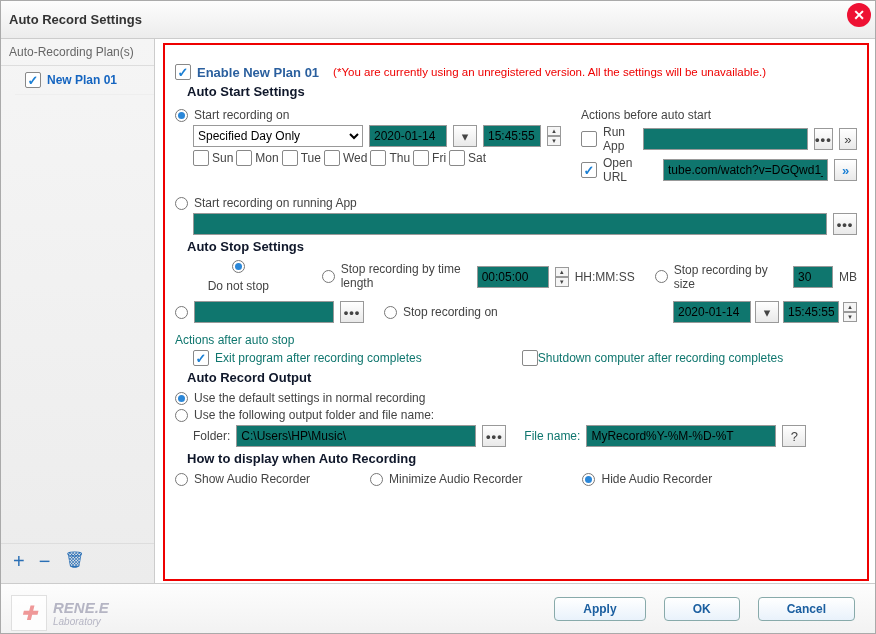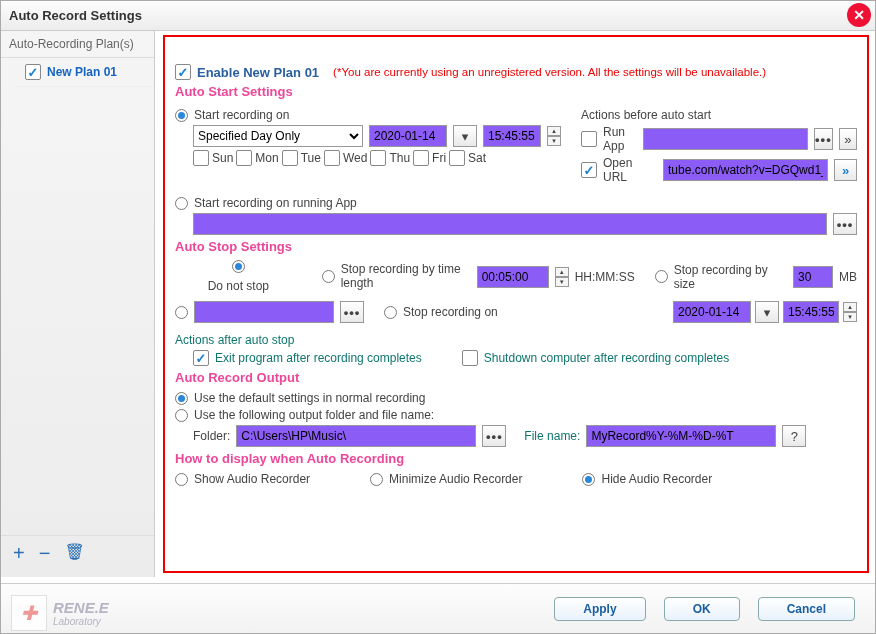--- a/index.html
+++ b/index.html
@@ -1,33 +1,33 @@
 <!DOCTYPE html>
 <html><head>
 <meta charset="utf-8">
 <style>
 * { box-sizing: border-box; font-family: Tahoma, Arial, sans-serif; }
 body { margin: 0; background: #f0f0f0; width: 876px; height: 634px; overflow: hidden; }
 .window { width: 876px; height: 634px; background: #fff; border: 1px solid #aaa; position: relative; }
-.titlebar { height: 30px; background: linear-gradient(#fdfdfd,#ececec); border-bottom: 1px solid #ccc; display: flex; align-items: center; padding: 0 8px; position: relative; }
+.titlebar { height: 38px; background: linear-gradient(#fdfdfd,#ececec); border-bottom: 1px solid #ccc; display: flex; align-items: center; padding: 0 8px; position: relative; }
 .title { font-size: 13px; font-weight: bold; color: #333; }
 .close-btn { position: absolute; right: 4px; top: 2px; width: 24px; height: 24px; background: #e13; border-radius: 50%; color: #fff; display: flex; align-items: center; justify-content: center; font-weight: bold; font-size: 14px; cursor: pointer; }
 .body { display: flex; height: 546px; }
 .sidebar { width: 154px; background: linear-gradient(#f5f5f5,#ececec); border-right: 1px solid #ccc; position: relative; }
 .side-head { padding: 6px 8px; font-size: 12px; color: #666; border-bottom: 1px solid #ddd; }
 .plan-row { display: flex; align-items: center; padding: 6px 10px; gap: 6px; font-size: 12px; font-weight: bold; color: #1565c0; border-bottom: 1px solid #eee; cursor: pointer; margin-left: 14px; }
 .side-tools { position: absolute; bottom: 6px; left: 0; right: 0; display: flex; gap: 14px; padding: 6px 12px; border-top: 1px solid #ddd; }
 .side-tools span { font-size: 20px; color: #2a6fb5; cursor: pointer; }
 .main { flex: 1; padding: 4px 6px 4px 8px; position: relative; overflow: hidden; }
-.redbox { border: 2px solid #e00; padding: 24px 10px; height: 538px; overflow: hidden; }
-.section-title { font-weight: bold; color: #ec4899; font-size: 13px; margin: 4px 0 6px 0; }
+.redbox { border: 2px solid #e00; padding: 16px 10px; height: 538px; overflow: hidden; }
+.section-title { font-weight: bold; color: #0f172a; font-size: 13px; margin: 4px 0 6px 12px; }
 .row { display: flex; align-items: center; font-size: 12px; color: #444; gap: 6px; margin: 3px 0; }
 .row.indent { padding-left: 18px; }
 label { font-size: 12px; color: #444; }
-input[type=text] { border: 1px solid #999; height: 22px; font-size: 12px; padding: 0 4px; background: #8b5cf6; }
+input[type=text] { border: 1px solid #999; height: 22px; font-size: 12px; padding: 0 4px; background: #0f766e; }
 select { border: 1px solid #999; height: 22px; font-size: 12px; background: #fff; }
 .chkbox { width: 16px; height: 16px; border: 1px solid #888; border-radius: 2px; background: #fff; display: inline-flex; align-items: center; justify-content: center; cursor: pointer; flex-shrink: 0; }
 .chkbox.on::after { content: "✓"; color: #1b7fd4; font-weight: bold; font-size: 13px; line-height: 1; }
 .radio { width: 13px; height: 13px; border: 1px solid #777; border-radius: 50%; background: #fff; display: inline-flex; align-items: center; justify-content: center; cursor: pointer; flex-shrink: 0; }
 .radio.on::after { content: ""; width: 7px; height: 7px; background: #2b87d8; border-radius: 50%; }
 .btn { border: 1px solid #8aa; border-radius: 4px; padding: 4px 28px; font-size: 12px; font-weight: bold; color: #1b5fa0; background: linear-gradient(#fff,#e9f2fb); cursor: pointer; }
 .footer { position: absolute; bottom: 0; left: 0; right: 0; height: 50px; border-top: 1px solid #ccc; display: flex; align-items: center; justify-content: flex-end; gap: 18px; padding: 0 20px; background: linear-gradient(#fdfdfd,#f2f2f2); }
 .logo { position: absolute; left: 10px; bottom: 2px; display: flex; align-items: center; gap: 6px; color: #aab; font-style: italic; font-size: 15px; opacity: .85; }
 .logo-ic { width: 36px; height: 36px; border: 1px solid #dcdcdc; display: flex; align-items: center; justify-content: center; font-size: 20px; color: #e88; background: #fff; }
 .warn { color: #e00; font-size: 11.5px; margin-left: 8px; }
@@ -181,21 +181,21 @@
               </span>
           </span>
         </div>
 
         <div class="row grey" style="margin-top:10px;">Actions after auto stop</div>
         <div class="row indent" style="gap:40px;">
           <span style="display:flex;gap:6px;align-items:center;">
             <span class="chkbox on"></span>
             <label class="grey">Exit program after recording completes</label>
           </span>
-          <span style="display:flex;gap:6px;align-items:center;">
+          <span style="display:flex;align-items:center;margin-left:60px;">
             <span class="chkbox"></span>
             <label class="grey">Shutdown computer after recording completes</label>
           </span>
         </div>
 
         <div class="section-title">Auto Record Output</div>
         <div class="row">
           <span class="radio on"></span>
           <label>Use the default settings in normal recording</label>
         </div>

